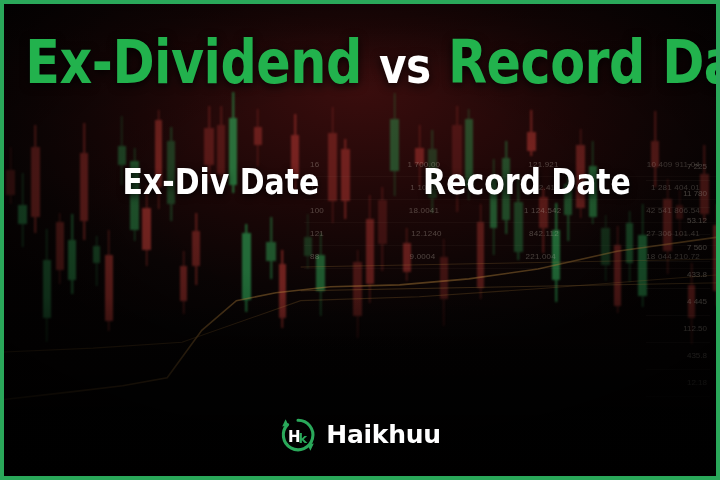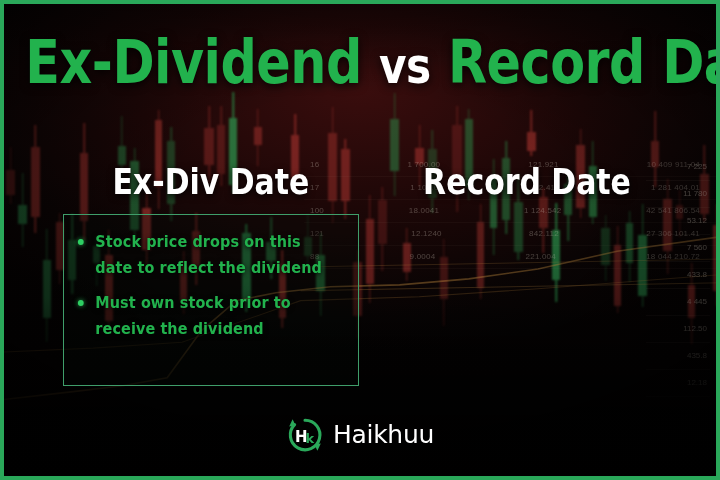--- a/index.html
+++ b/index.html
@@ -139,21 +139,21 @@
     white-space: nowrap;
     text-shadow: 0 2px 10px rgba(0,0,0,.85);
   }
   .title .green { color: #22b24d; }
   .title .white { color: #ffffff; font-size: 50px; }
 
   .col {
     position: absolute;
     top: 158px;
   }
-  .col-left  { left: 59px;  width: 296px; }
+  .col-left  { left: 30px;  width: 374px; }
   .col-right { left: 368px; width: 310px; }
 
   .subhead {
     text-align: center;
     color: #ffffff;
     font-family: "DejaVu Sans Condensed", "Liberation Sans Narrow", "Liberation Sans", sans-serif;
     font-weight: bold;
     font-size: 35px;
     line-height: 40px;
     letter-spacing: 0px;
@@ -216,21 +216,21 @@
   }
   .logo-mark {
     position: relative;
     width: 38px;
     height: 38px;
     flex: 0 0 auto;
   }
   .logo-word {
     color: #ffffff;
     font-family: "DejaVu Sans", "Liberation Sans", sans-serif;
-    font-weight: normal;
+    font-weight: bold;
     font-size: 25px;
     letter-spacing: -0.3px;
     line-height: 38px;
   }
 </style>
 </head>
 <body>
 
 <div id="poster">
 
@@ -527,26 +527,20 @@
   <div class="fg">
 
     <div class="title">
       <span class="green">Ex-Dividend</span>
       <span class="white">vs</span>
       <span class="green">Record Date</span>
     </div>
 
     <div class="col col-left">
       <div class="subhead">Ex-Div Date</div>
-      <div class="bulletbox box-left">
-        <ul class="bullets">
-          <li>Stock price drops on this date to reflect the dividend</li>
-          <li>Must own stock prior to receive the dividend</li>
-        </ul>
-      </div>
     </div>
 
     <div class="col col-right">
       <div class="subhead">Record Date</div>
     </div>
 
     <div class="logo">
       <div class="logo-mark">
         <svg width="38" height="38" viewBox="0 0 38 38">
           <path d="M19 4.2 A14.8 14.8 0 1 1 8.6 8.6" fill="none" stroke="#2aa85a" stroke-width="3.1" stroke-linecap="round"></path>

